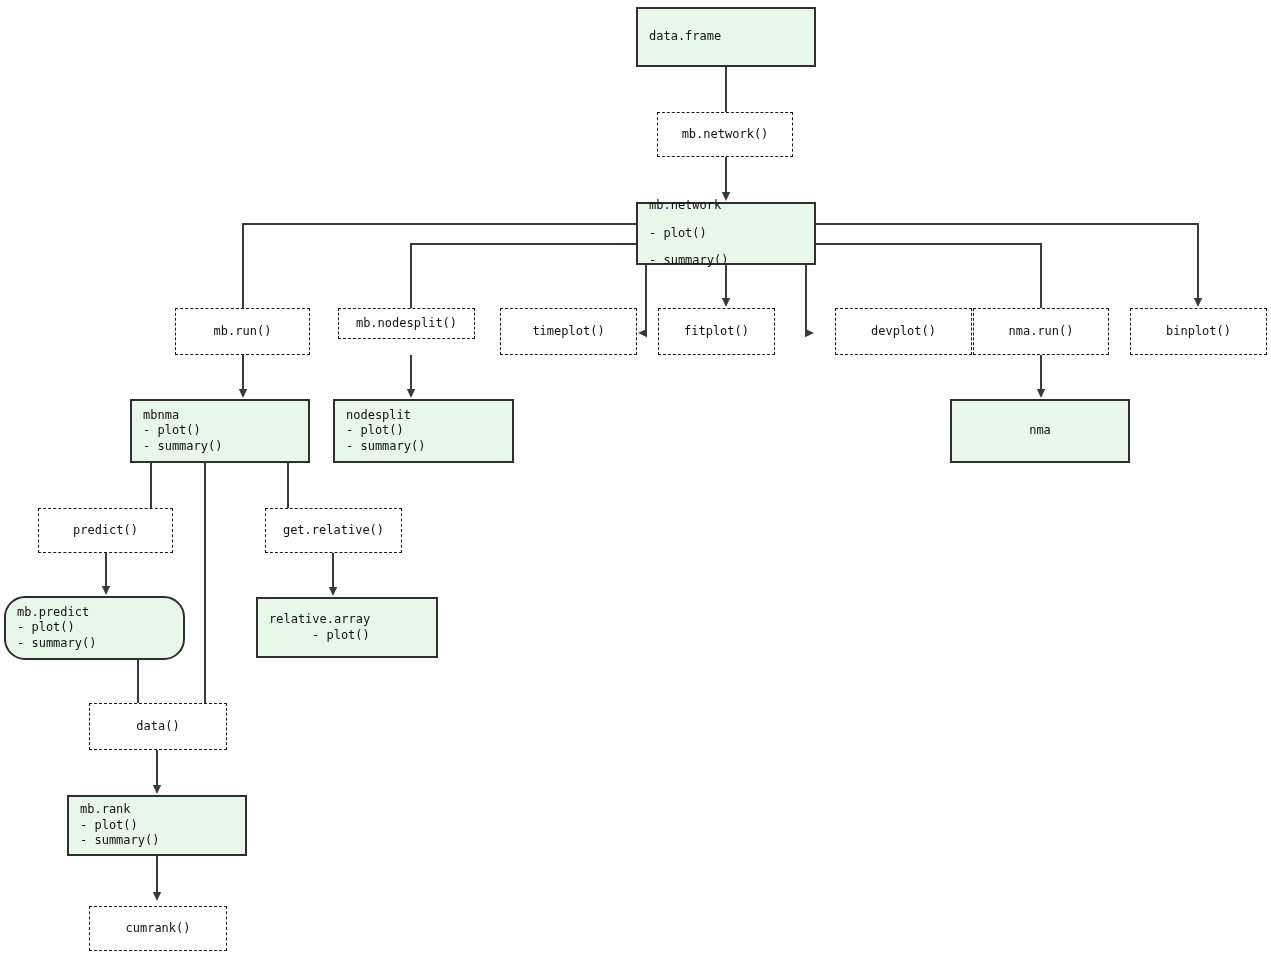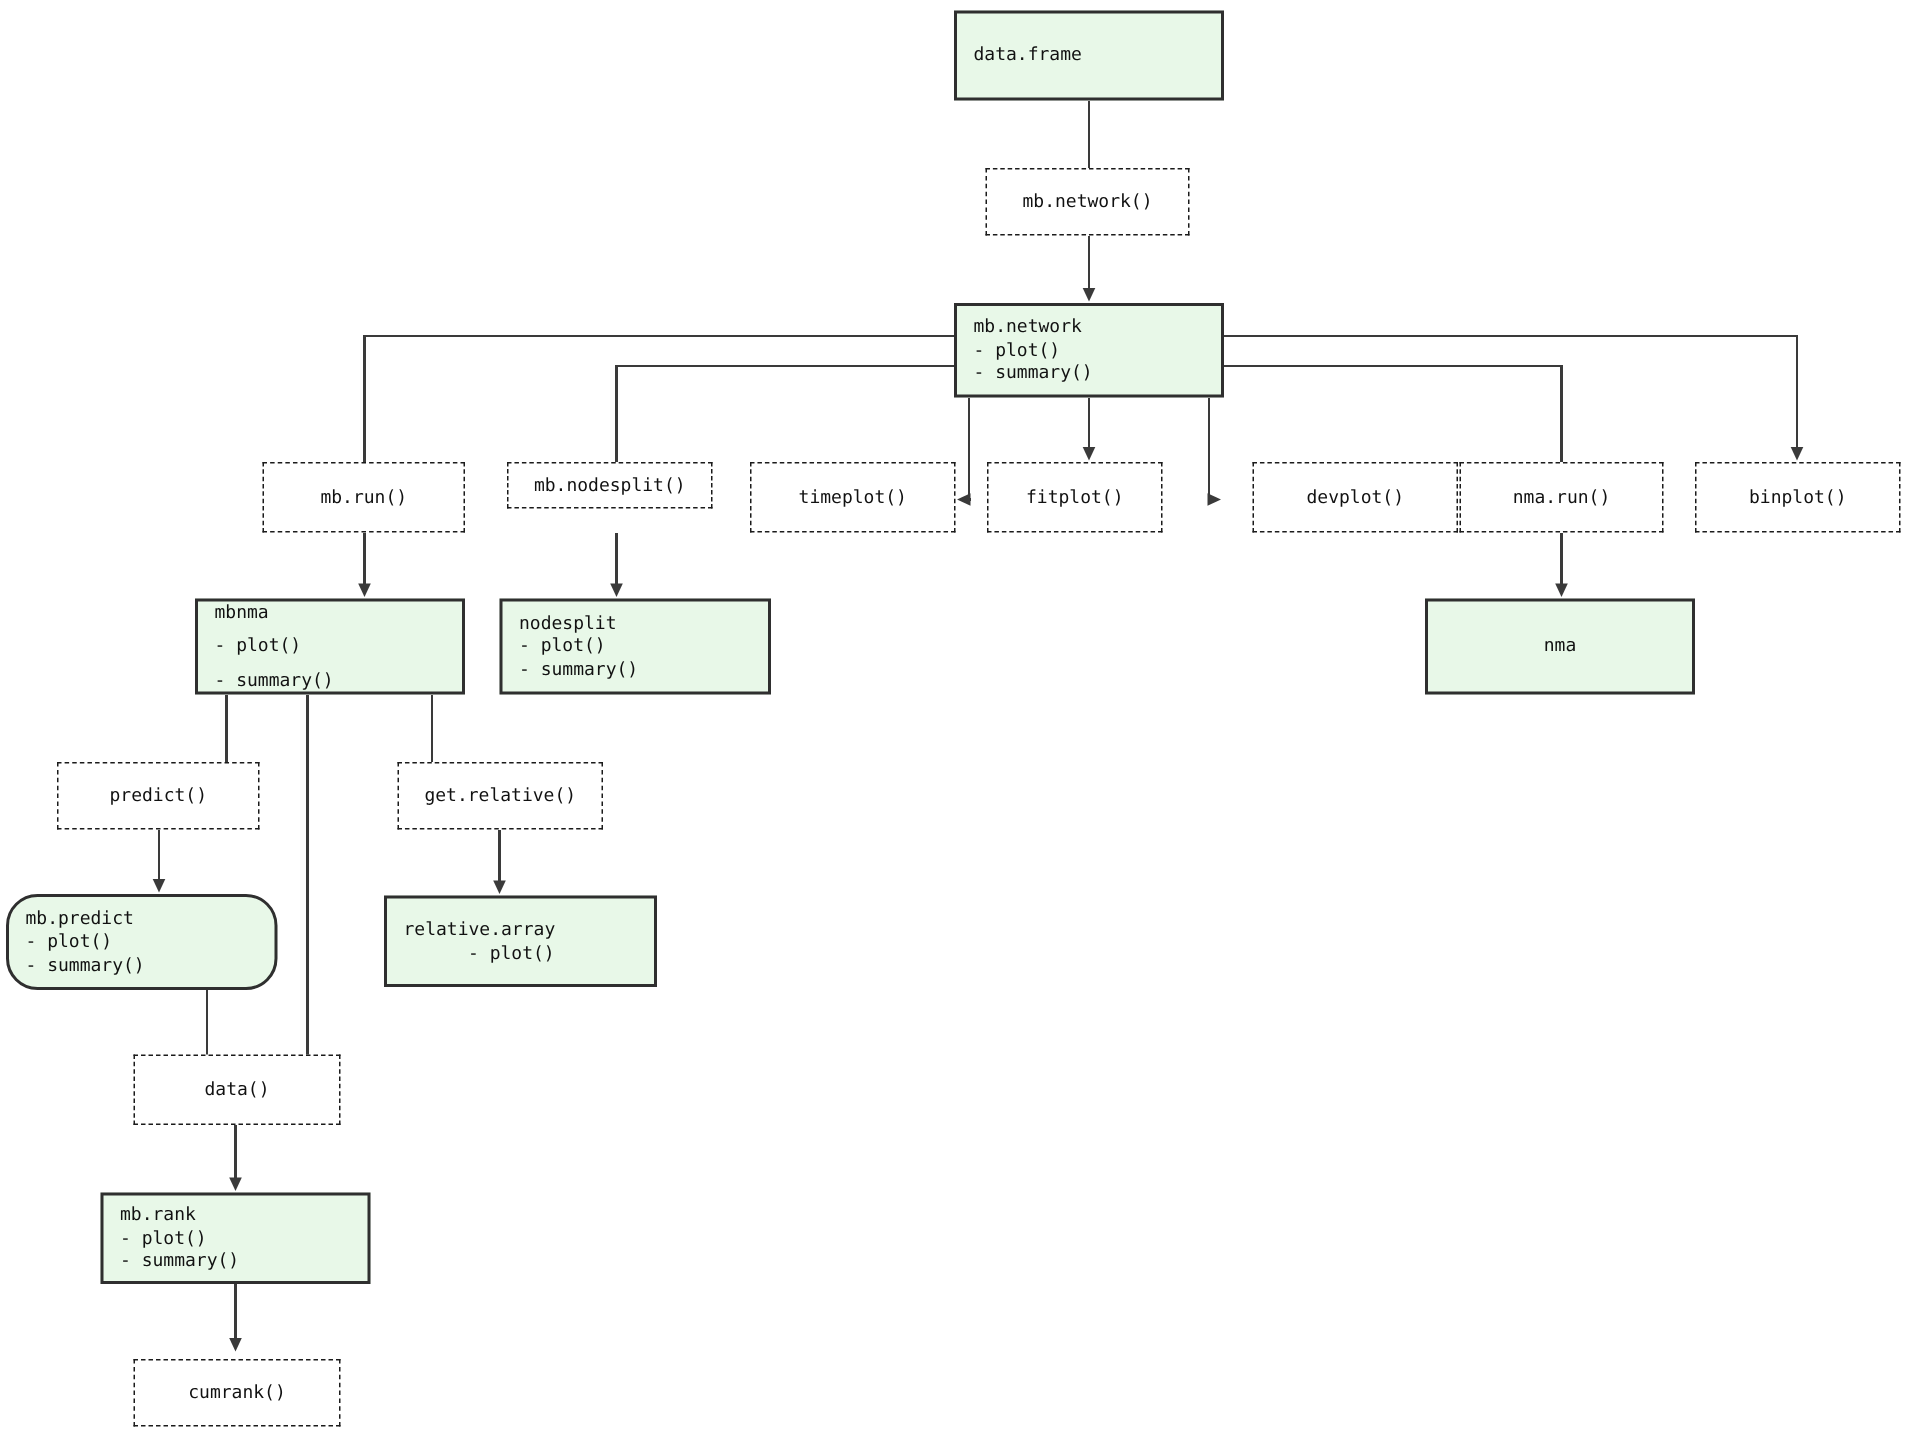--- a/index.html
+++ b/index.html
@@ -31,29 +31,29 @@
   .dashed{
     border:1.5px dashed var(--function-border);
     align-items:center;text-align:center;
   }
   .center-label{padding-left:0;align-items:center;text-align:center;}
   .indent{margin-left:43px;}
 
   
   #n-data-frame      {left:636px;top:7px;  width:180px;height:60px;}
   #n-mb-network-fn   {left:657px;top:112px;width:136px;height:45px;}
-  #n-mb-network      {left:636px;top:202px;width:180px;height:63px;}
+  #n-mb-network      {left:636px;top:202px;width:180px;height:63px;gap:12px;}
   #n-mb-run-fn       {left:175px;top:308px;width:135px;height:47px;}
   #n-mb-nodesplit-fn {left:338px;top:308px;width:137px;height:31px;}
   #n-timeplot-fn     {left:500px;top:308px;width:137px;height:47px;}
   #n-fitplot-fn      {left:658px;top:308px;width:117px;height:47px;}
   #n-devplot-fn      {left:815px;top:308px;width:137px;height:47px;margin-left:20px;}
   #n-nma-run-fn      {left:973px;top:308px;width:136px;height:47px;}
   #n-binplot-fn      {left:1130px;top:308px;width:137px;height:47px;}
-  #n-mbnma           {left:130px;top:399px;width:180px;height:64px;justify-content:space-between;}
+  #n-mbnma           {left:130px;top:399px;width:180px;height:64px;}
   #n-nodesplit       {left:333px;top:399px;width:181px;height:64px;}
   #n-nma             {left:950px;top:399px;width:180px;height:64px;}
   #n-predict-fn      {left:38px; top:508px;width:135px;height:45px;}
   #n-get-relative-fn {left:265px;top:508px;width:137px;height:45px;}
   #n-mb-predict      {left:4px;  top:596px;width:181px;height:64px;border-radius:21px;}
   #n-relative-array  {left:256px;top:597px;width:182px;height:61px;}
   #n-rank-fn         {left:89px; top:703px;width:138px;height:47px;}
   #n-mb-rank         {left:67px; top:795px;width:180px;height:61px;}
   #n-cumrank-fn      {left:89px; top:906px;width:138px;height:45px;}
 </style>

